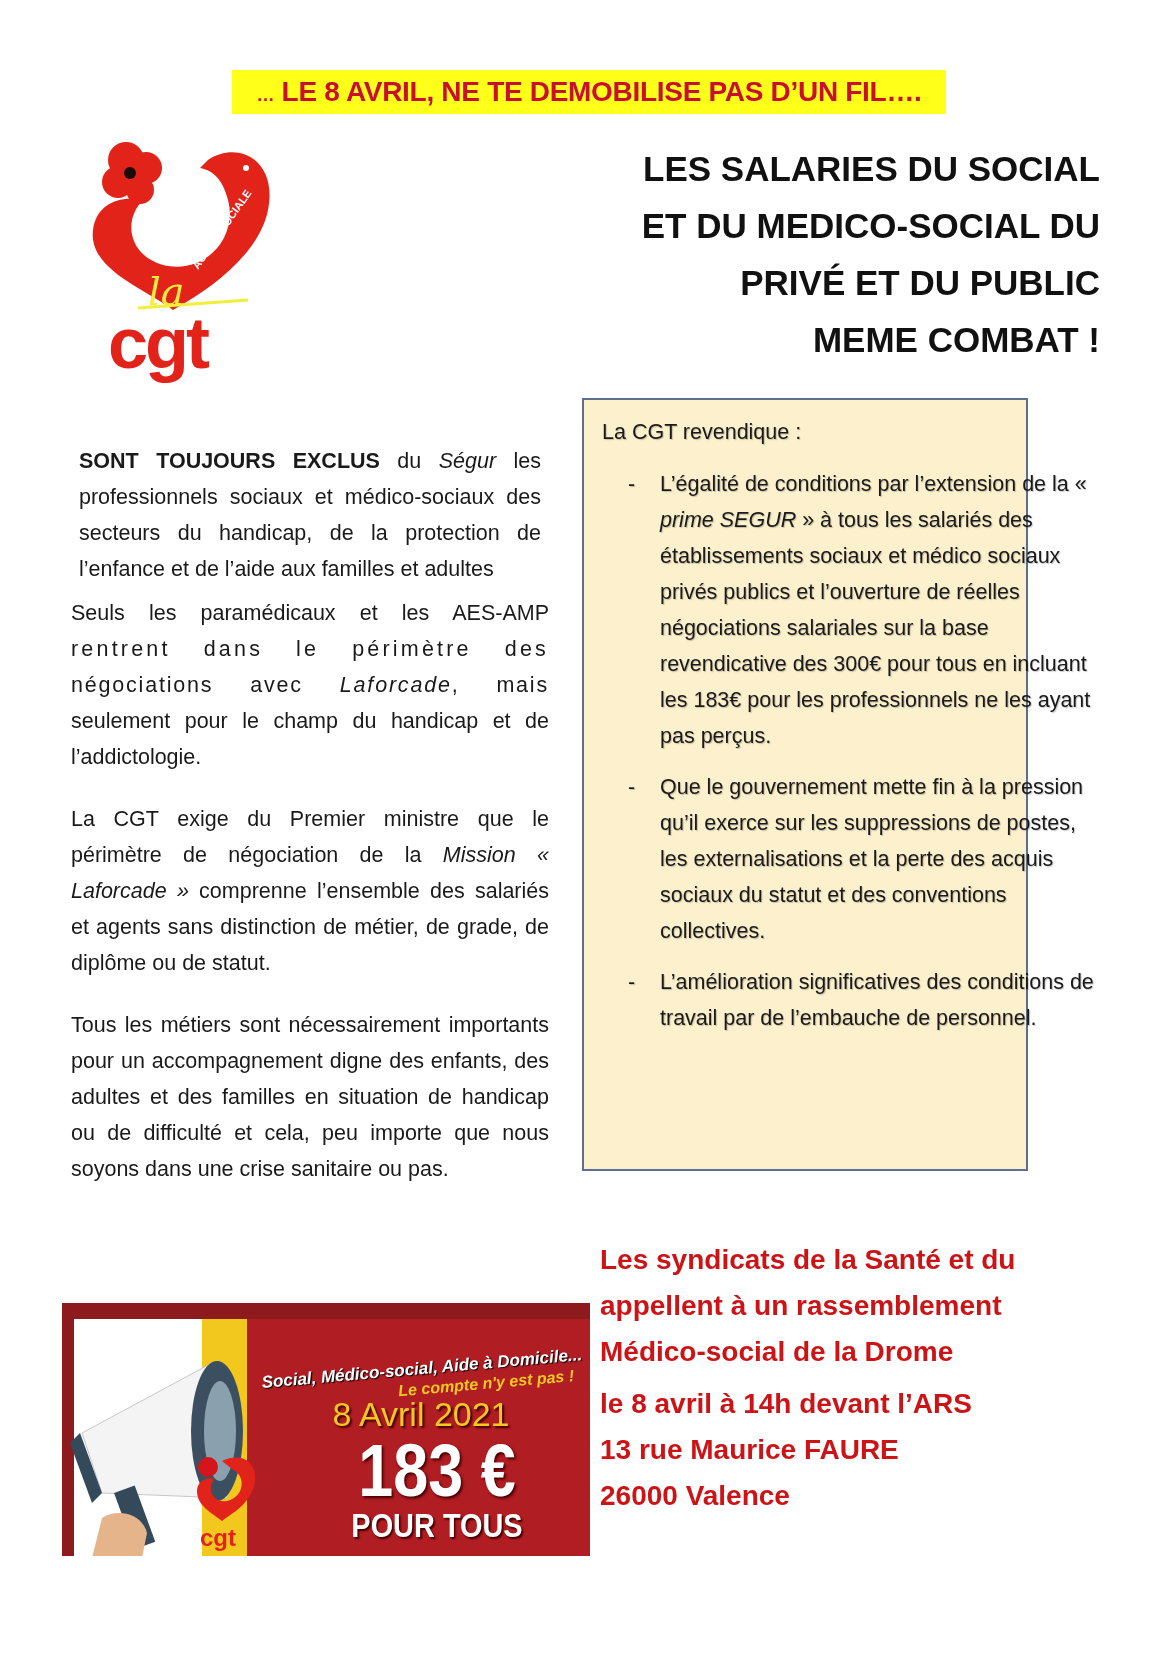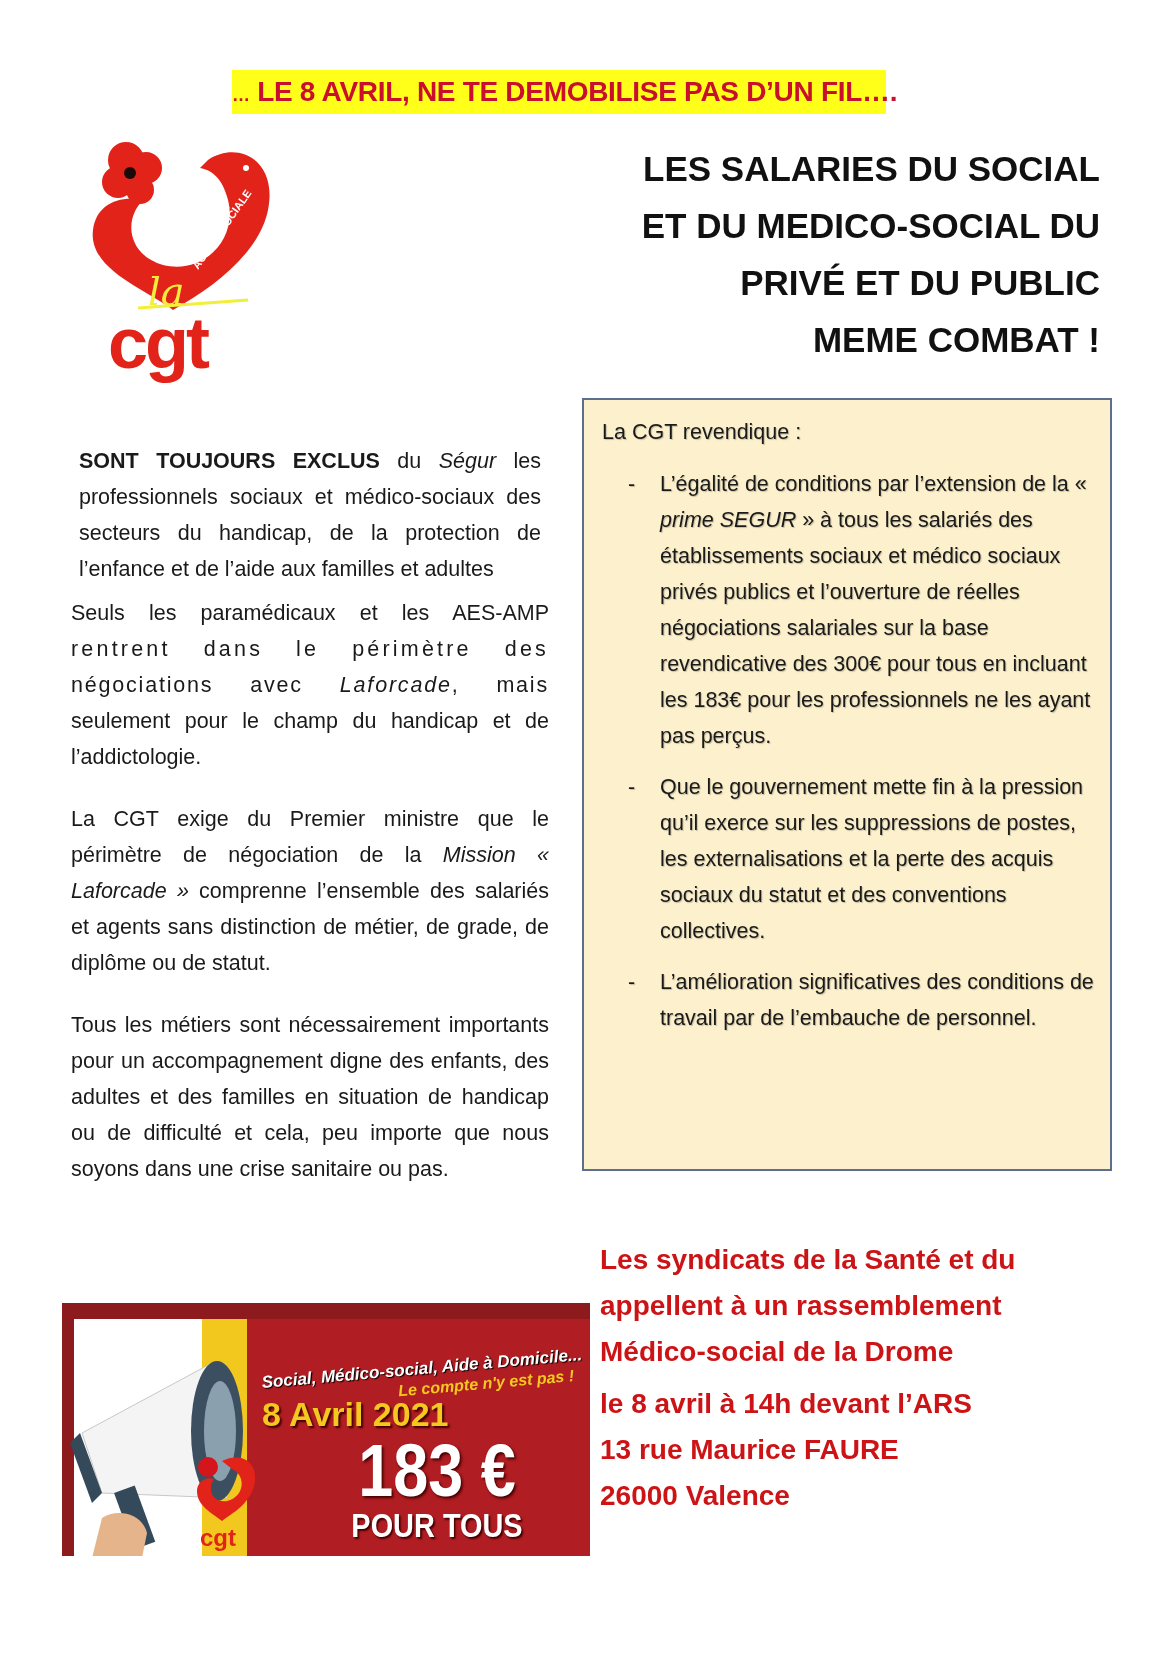--- a/index.html
+++ b/index.html
@@ -1,41 +1,41 @@
 <!DOCTYPE html>
 <html><head>
   <meta charset="utf-8">
   <style>
     html, body { margin: 0; padding: 0; }
     body {
       width: 1170px; height: 1656px; background: #ffffff; position: relative; overflow: hidden;
       font-family: "Liberation Sans", "DejaVu Sans", sans-serif; color: #111;
     }
     .banner {
-      position: absolute; left: 232px; top: 70px; width: 654px; height: 44px;
+      position: absolute; left: 232px; top: 70px; width: 714px; height: 44px;
       background: #ffff1a; color: #c8102e; font-weight: bold; font-size: 28px;
       line-height: 44px; text-align: center; letter-spacing: -0.3px; white-space: nowrap;
       font-family: "Liberation Sans", sans-serif;
     }
     .banner .dots-small { font-size: 18px; }
     .logo { position: absolute; left: 88px; top: 140px; width: 200px; height: 250px; }
     .headline {
       position: absolute; left: 600px; top: 140px; width: 500px; text-align: right;
       font-weight: bold; font-size: 35px; line-height: 57px; color: #111;
     }
     .left-col {
       position: absolute; left: 71px; top: 435px; width: 478px; font-size: 21.5px;
       line-height: 36px; text-align: justify; color: #1a1a1a;
     }
     .left-col p { margin: 0 0 26px 0; }
     .left-col p.tight { margin: 8px; }
     .spread { letter-spacing: 3.2px; }
     .spread2 { letter-spacing: 1.8px; }
     .demands {
-      position: absolute; left: 582px; top: 398px; width: 530px; height: 773px;
+      position: absolute; left: 582px; top: 398px; width: 446px; height: 773px;
       background: #fdf1cd; border: 2px solid #5e6e8f; box-sizing: border-box;
       font-size: 21.5px; line-height: 36px; color: #1a1a1a;
       text-shadow: 1px 1px 1px rgba(0,0,0,0.22);
     }
     .demands .intro { position: absolute; left: 18px; top: 14px; }
     .demands ul { list-style: none; margin: 0; padding: 0; position: absolute; left: 44px; top: 66px; width: 470px; }
     .demands li { position: relative; padding-left: 32px; margin-bottom: 15px; }
     .demands li .dash { position: absolute; left: 0; top: 0; }
     .call {
       position: absolute; left: 600px; top: 1237px; width: 510px; text-align: left;
@@ -47,22 +47,22 @@
       overflow: hidden;
     }
     .poster .panel { position: absolute; left: 12px; top: 16px; width: 176px; height: 237px; background: #fff; }
     .poster .yellow { position: absolute; left: 140px; top: 16px; width: 45px; height: 237px; background: #f3c81e; }
     .poster .red2 { position: absolute; left: 185px; top: 16px; width: 343px; height: 237px; background: #b01d22; }
     .poster .tagline { position: absolute; left: 150px; top: 42px; width: 370px; text-align: right;
       color: #fff; font-weight: bold; font-style: italic; font-size: 17px; transform: rotate(-5deg); transform-origin: right;
       text-shadow: 1px 1px 1px #000; white-space: nowrap; }
     .poster .tagline2 { position: absolute; left: 250px; top: 64px; width: 262px; text-align: right;
       color: #f5c820; font-weight: bold; font-style: italic; font-size: 16px; transform: rotate(-5deg); transform-origin: right; white-space: nowrap; }
-    .poster .date { position: absolute; left: 200px; top: 92px; width: 318px; text-align: left;
-      color: #f5c820; font-weight: bold; font-size: 34px; text-shadow: 2px 2px 2px #400; white-space: nowrap; }
+    .poster .date { position: absolute; left: 200px; top: 92px; width: 318px; text-align: center;
+      color: #f5c820; font-weight: normal; font-size: 34px; text-shadow: 2px 2px 2px #400; white-space: nowrap; }
     .poster .amount { position: absolute; left: 230px; top: 128px; width: 290px; text-align: center;
       color: #fff; font-weight: bold; font-size: 74px; line-height: 80px; text-shadow: 2px 2px 3px #400; white-space: nowrap; transform: scaleX(0.85); }
     .poster .pour { position: absolute; left: 230px; top: 203px; width: 290px; text-align: center;
       color: #fff; font-weight: bold; font-size: 34px; text-shadow: 2px 2px 2px #400; white-space: nowrap; transform: scaleX(0.85); }
     .poster svg.mega { position: absolute; left: 0; top: 20px; }
     .poster svg.minilogo { position: absolute; left: 130px; top: 148px; }
   </style>
 </head>
 <body>
 

